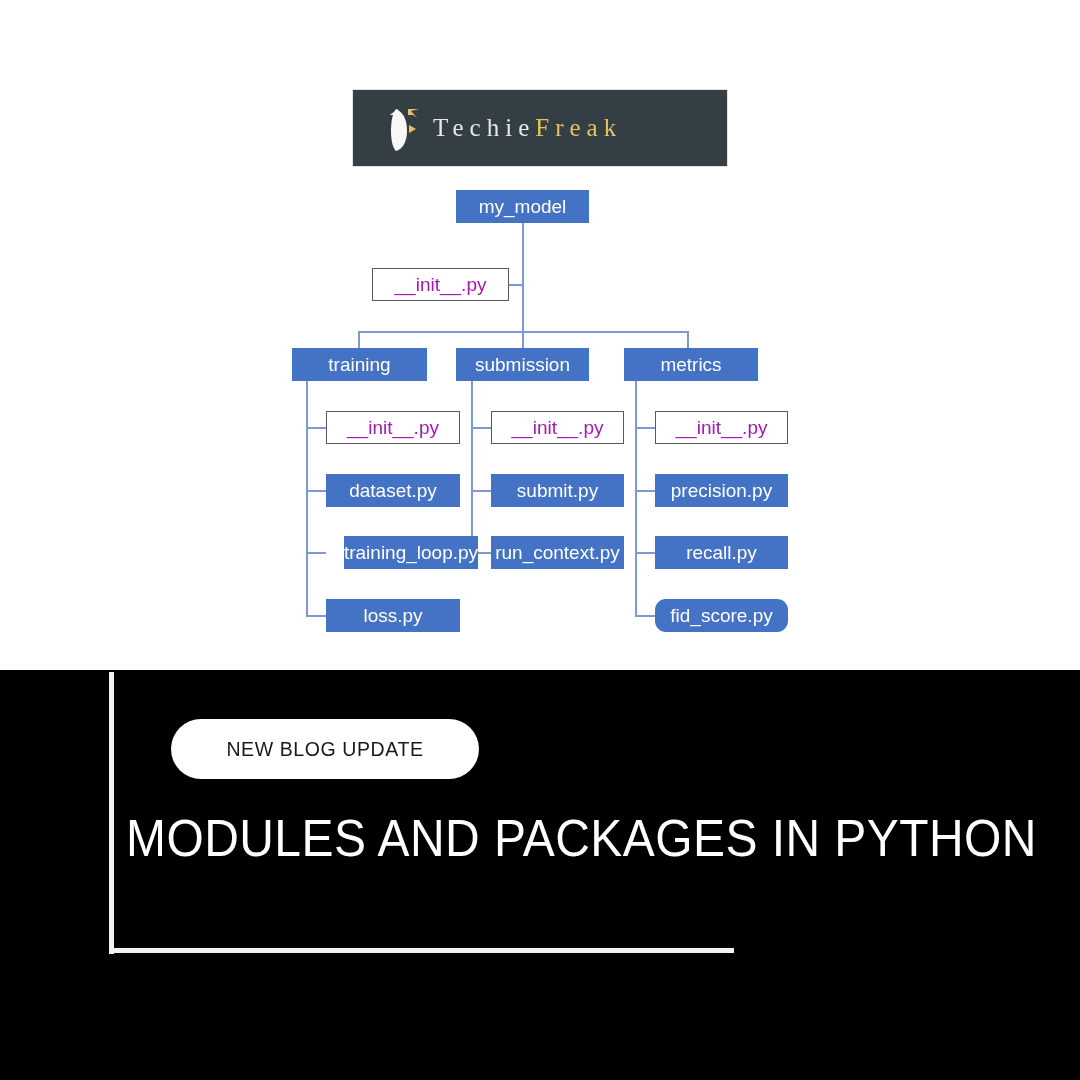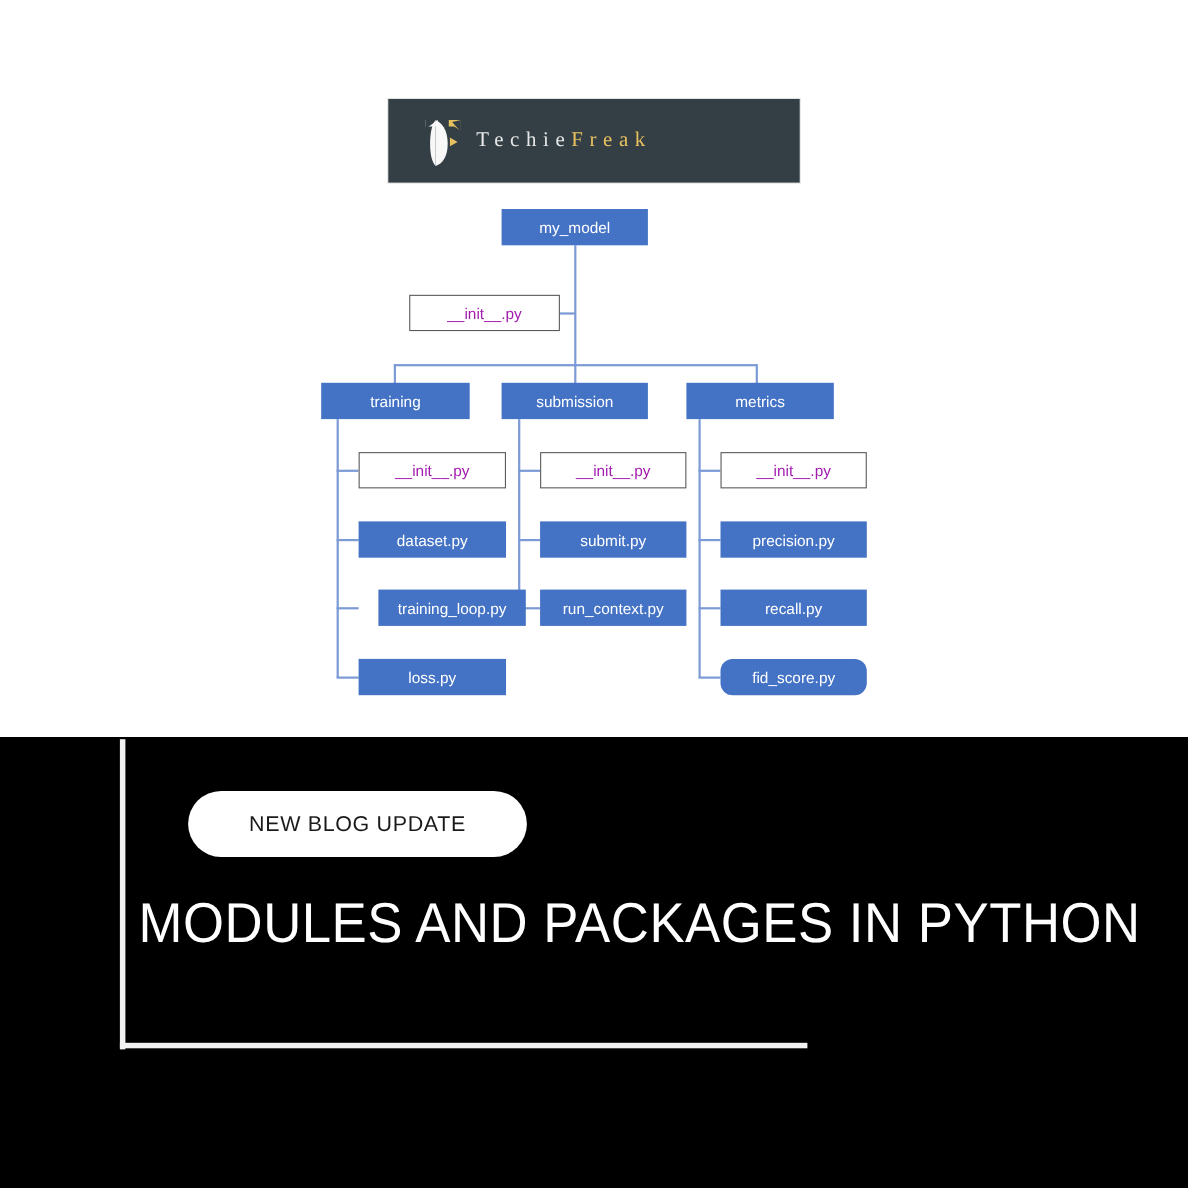--- a/index.html
+++ b/index.html
@@ -18,31 +18,31 @@
   
   .logo-banner{
     position:absolute;left:353px;top:90px;width:374px;height:76px;
     background:#333f45;
     display:flex;align-items:center;
     box-shadow:0 0 0 1px #e3e3e3;
   }
   .logo-mark{position:relative;width:66px;height:58px;margin-left:12px;flex:none;}
   .logo-text{
     font-family:"Liberation Serif", serif;
-    font-size:19px;letter-spacing:6px;white-space:nowrap;
+    font-size:25px;letter-spacing:6px;white-space:nowrap;
     margin-left:2px;
   }
   .logo-text .techie{color:#e8e8e8;}
   .logo-text .freak{color:#e8c15f;}
 
   
   .node{
     position:absolute;
     display:flex;align-items:center;justify-content:center;
-    font-size:14px;
+    font-size:19px;
     box-sizing:border-box;
     z-index:3;
   }
   .node.blue{background:#4472c4;color:#ffffff;}
   .node.white{background:#ffffff;color:#a21caf;border:1.6px solid #5a5a5a;}
 
   .line{position:absolute;background:#7b9ad6;z-index:1;}
   .line.v{width:2px;}
   .line.h{height:2px;}
 

